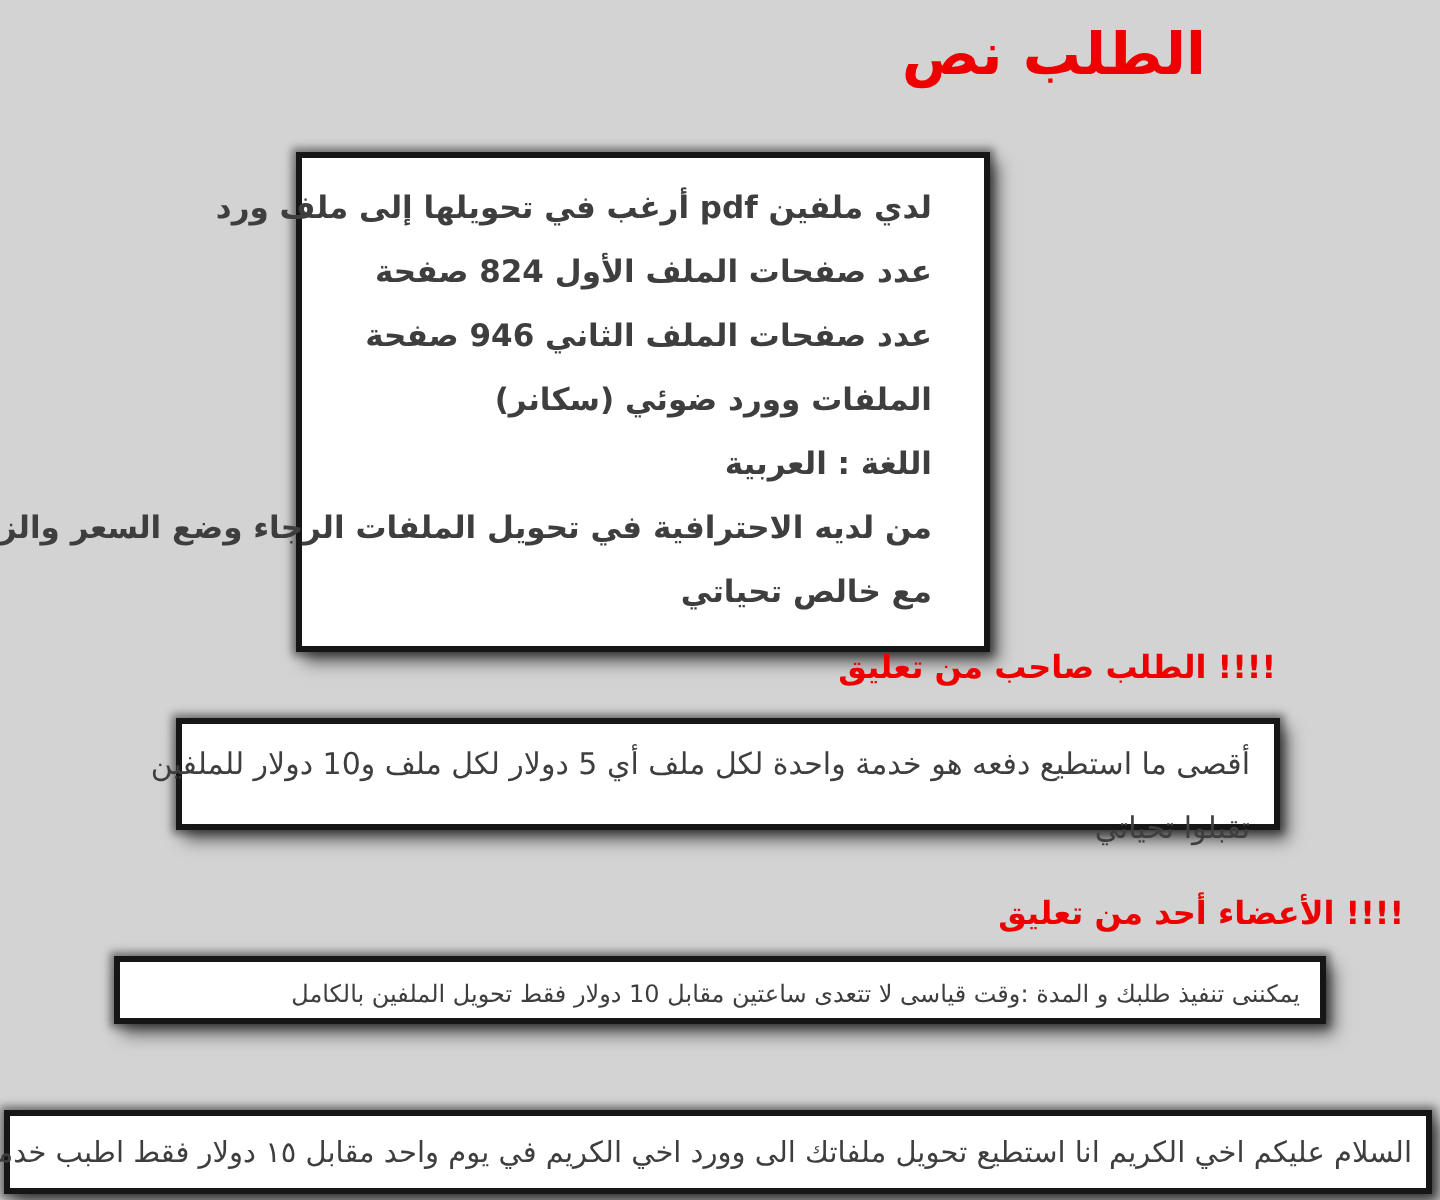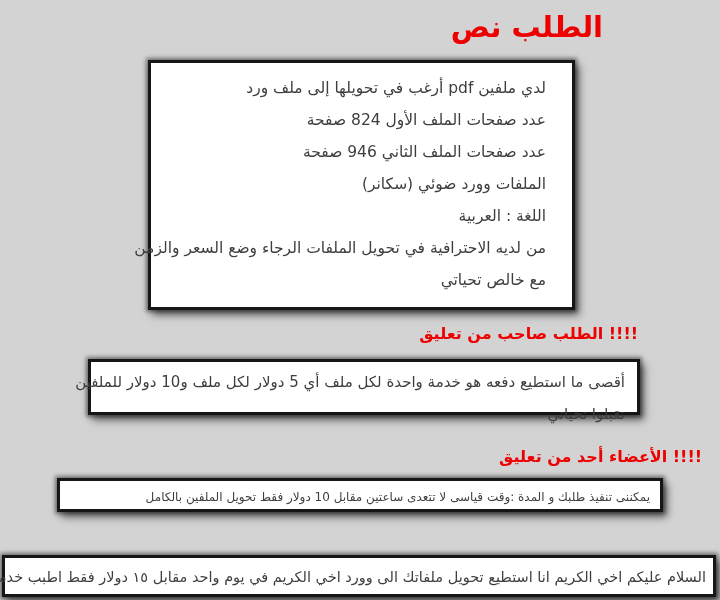--- a/index.html
+++ b/index.html
@@ -26,21 +26,21 @@
   .h-other{top:520px;right:30px;}
   .box{
     position:absolute;
     background:#ffffff;
     border:3px solid #161616;
     box-sizing:border-box;
     box-shadow:0 0 4px 2px rgba(0,0,0,0.45), 4px 5px 8px rgba(0,0,0,0.55);
     color:#3e3e3e;
   }
   .box .line{direction:rtl;text-align:right;}
-  .box-request{left:148px;top:60px;width:427px;height:250px;padding:9px 26px 0 14px;}
+  .box-request{left:148px;top:76px;width:347px;height:250px;padding:9px 26px 0 14px;font-weight:bold;}
   .box-request .line{font-size:15.5px;line-height:32px;white-space:nowrap;}
   .box-owner{left:88px;top:359px;width:552px;height:56px;padding:4px 12px 0 10px;}
   .box-owner .line{font-size:15px;line-height:32px;white-space:nowrap;}
   .box-member{left:57px;top:478px;width:606px;height:34px;padding:1px 10px 0 8px;}
   .box-member .line{font-size:12px;line-height:30px;white-space:nowrap;}
   .box-other{left:2px;top:555px;width:714px;height:42px;padding:0 7px;}
   .box-other .line{font-size:14.5px;line-height:39px;white-space:nowrap;}
 </style>
 </head>
 <body>

